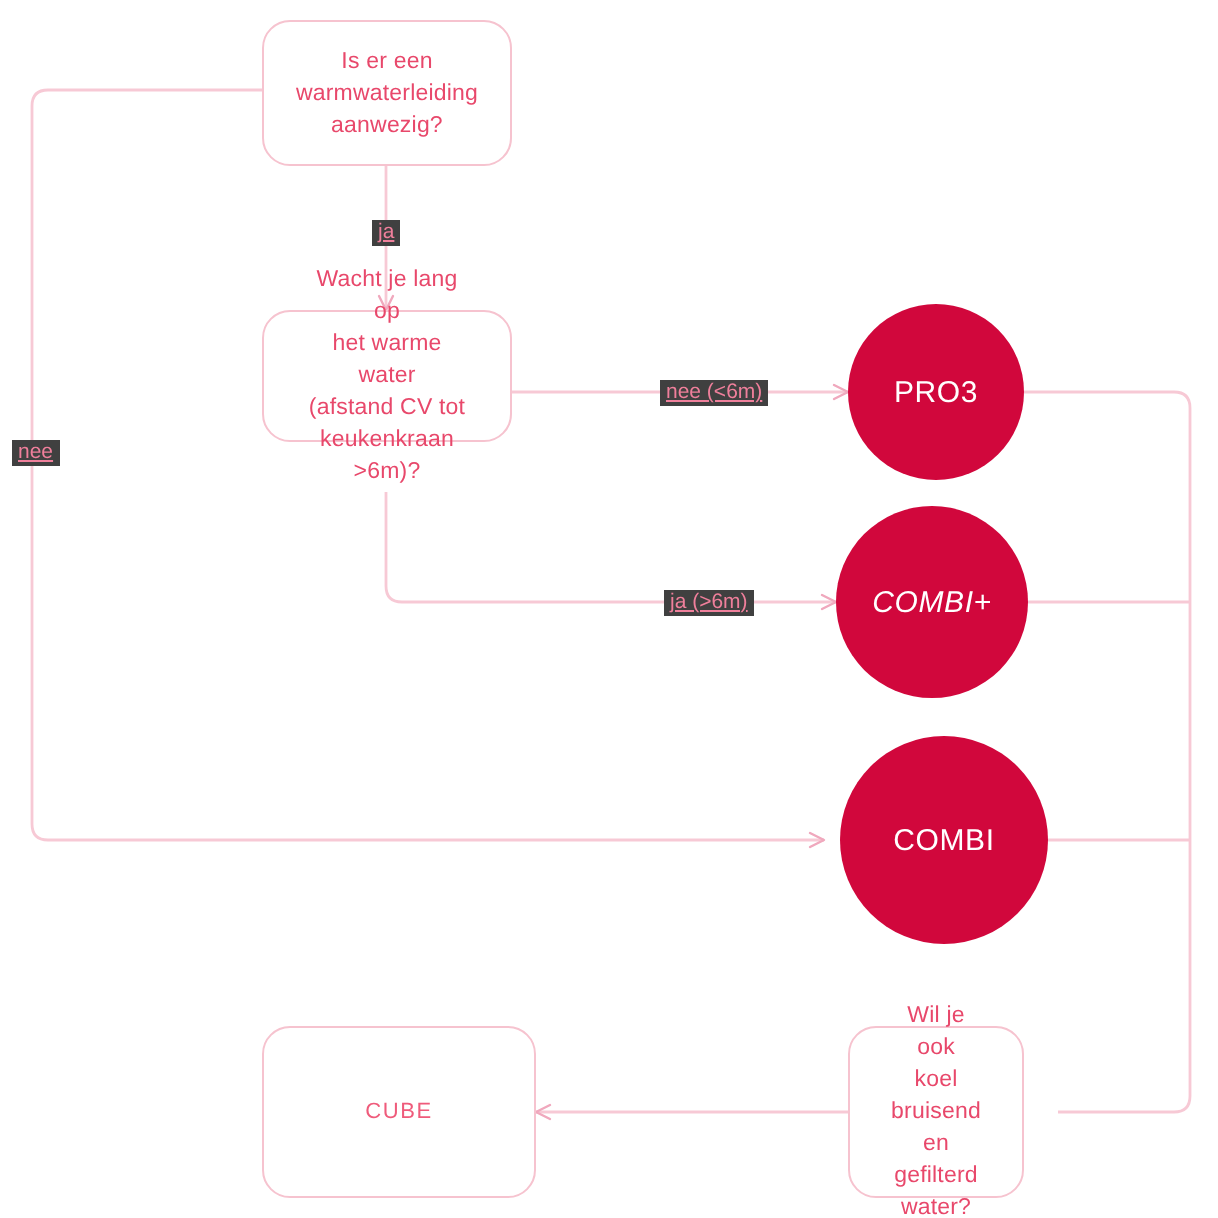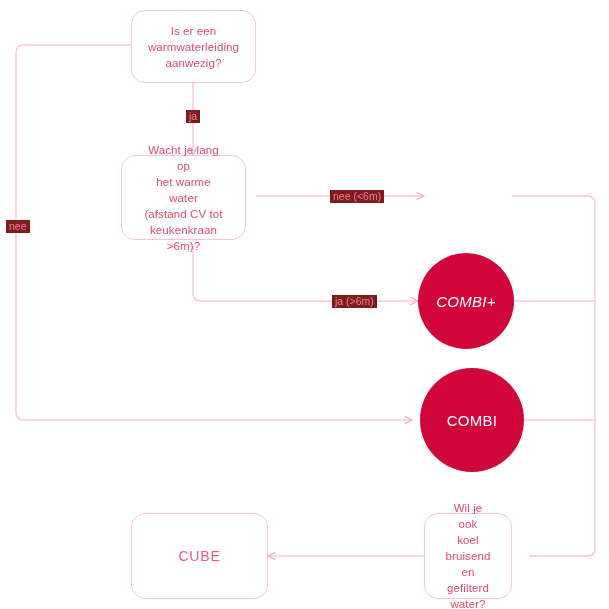--- a/index.html
+++ b/index.html
@@ -37,38 +37,39 @@
     border-radius: 14px;
     background: #ffffff;
     color: #e8486b;
     font-size: 11.5px;
     line-height: 16px;
     letter-spacing: 0.1px;
     padding: 4px 20px;
   }
   .qbox.result-box {
     color: #ef5b7b;
-    font-size: 14px;
+    font-size: 11px;
     letter-spacing: 0.8px;
   }
   .circle {
     border-radius: 50%;
     background: #d1073c;
     color: #ffffff;
     font-size: 15px;
     letter-spacing: 0.3px;
   }
   .edge-label {
     position: absolute;
     color: #ef7f9b;
     font-size: 10.5px;
     white-space: nowrap;
-    background: #7f1d1d;
+    background: #404040;
     padding: 0 3px;
     line-height: 13px;
+    text-decoration: underline;
   }
   .node-text {
     display: block;
     white-space: pre-line;
   }
 </style>
 </head>
 <body>
 
 <div id="flowchart">
@@ -99,27 +100,30 @@
       <path d="M424,556 L268,556" marker-end="url(#arrow)"></path>
     </g>
   </svg>
 
   <div class="node qbox" style="left:131px; top:10px; width:125px; height:73px;">
     <span class="node-text">Is er een
 warmwaterleiding
 aanwezig?</span>
   </div>
 
-  <div class="node qbox" style="left:121px; top:155px; width:125px; height:85px;">
+  <div class="node qbox" style="left:131px; top:155px; width:125px; height:66px;">
     <span class="node-text">Wacht je lang op
 het warme water
 (afstand CV tot
 keukenkraan &gt;6m)?</span>
   </div>
 
+  <div class="node circle" style="left:424px; top:152px; width:88px; height:88px;">
+    <span class="node-text">PRO3</span>
+  </div>
 
   <div class="node circle" style="left:418px; top:253px; width:96px; height:96px;font-style:italic;">
     <span class="node-text">COMBI+</span>
   </div>
 
   <div class="node qbox" style="left:424px; top:513px; width:88px; height:86px;">
     <span class="node-text">Wil je ook
 koel bruisend
 en gefilterd
 water?</span>

